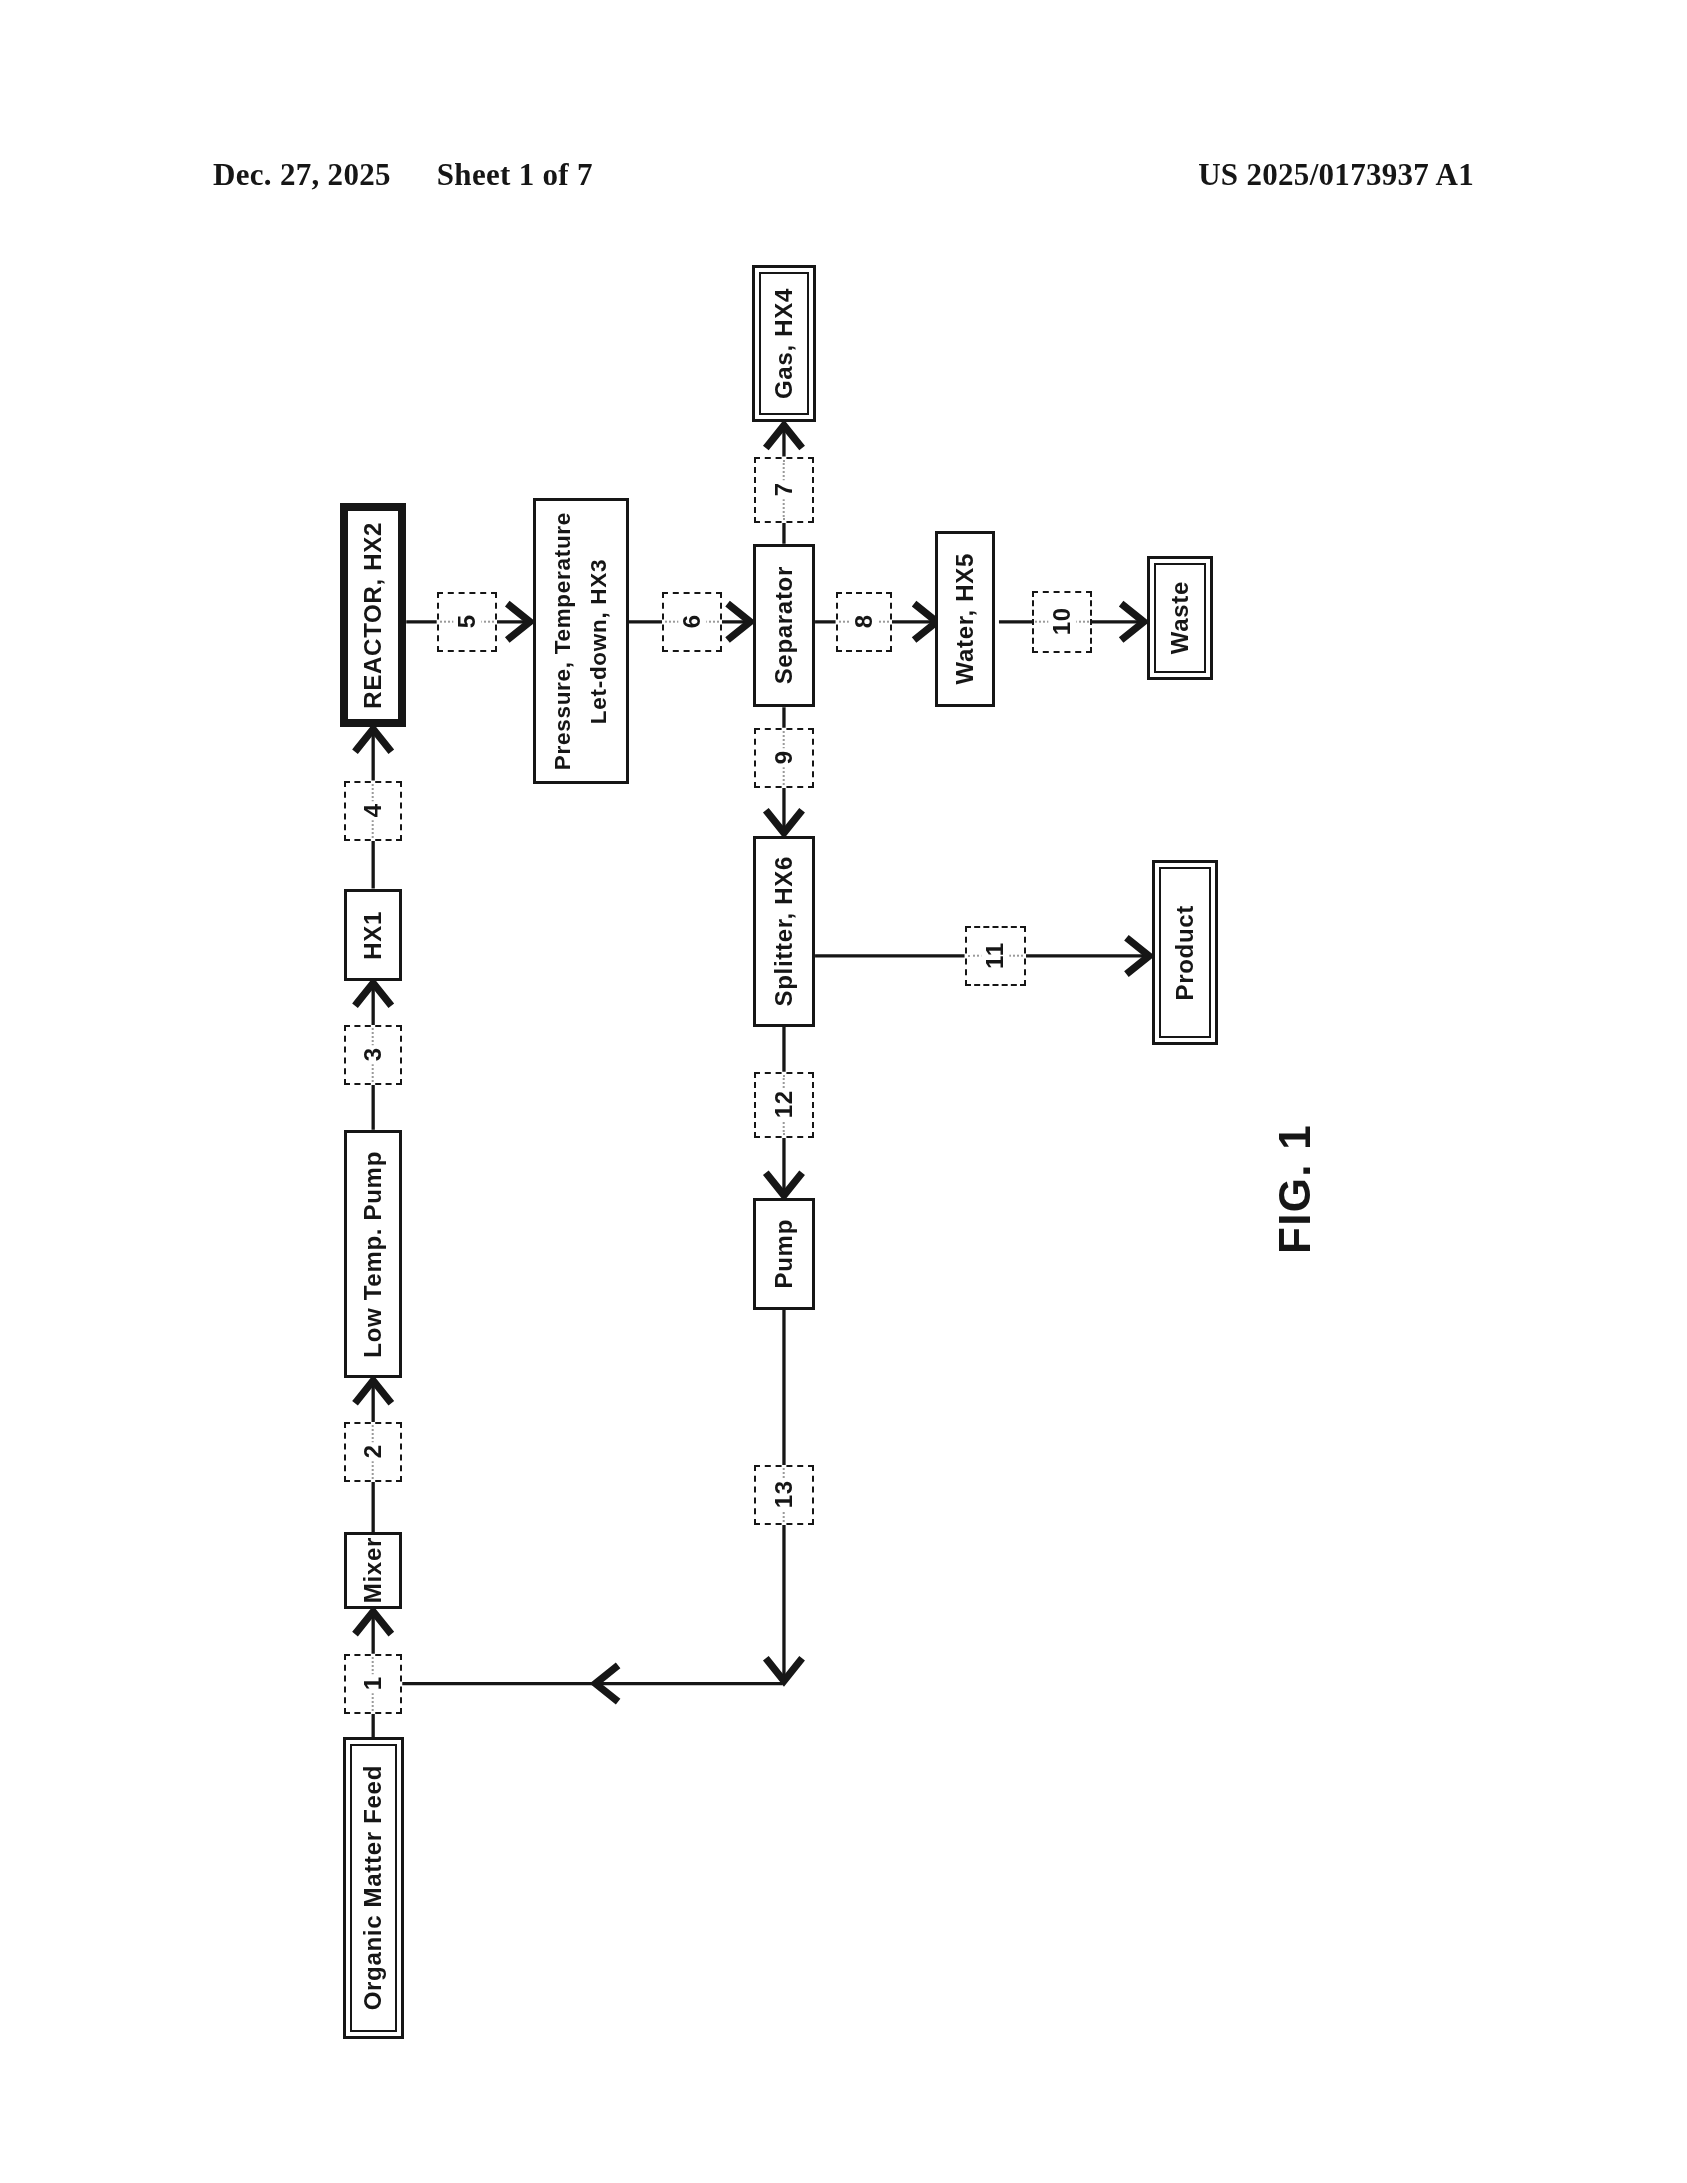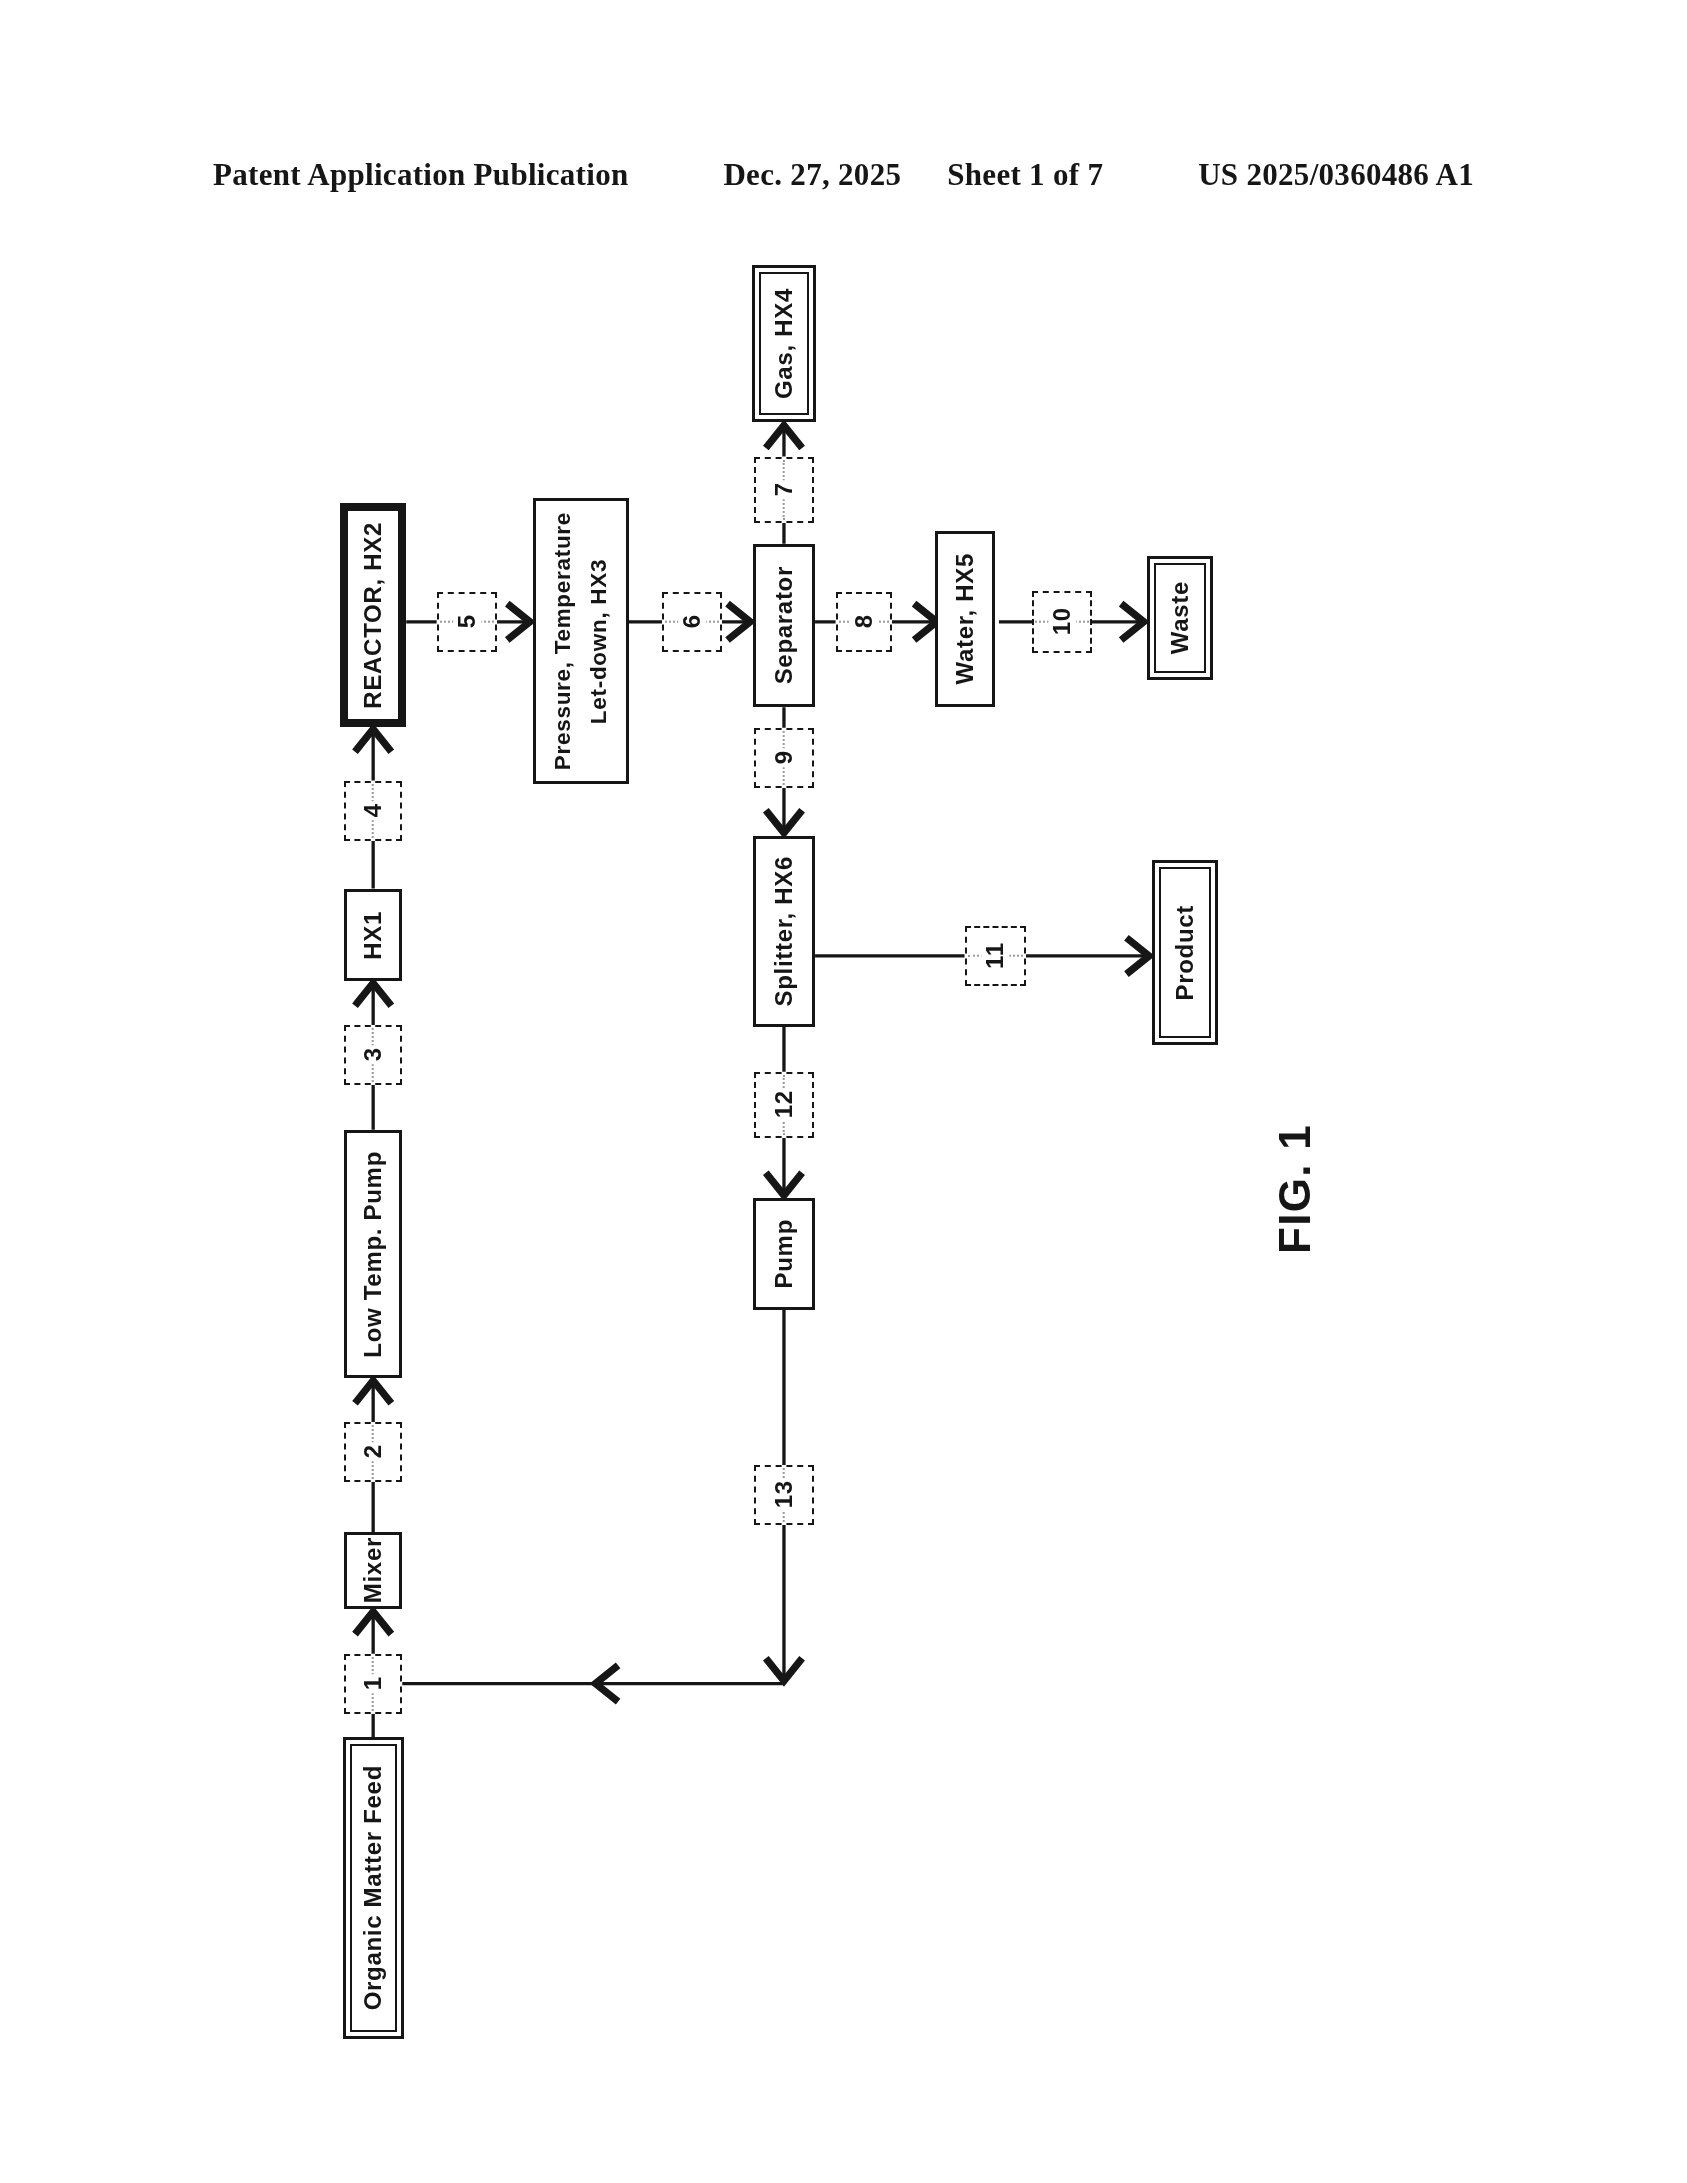--- a/index.html
+++ b/index.html
@@ -58,26 +58,25 @@
     display:flex;align-items:center;justify-content:center;z-index:2;
   }
   .fig .vtext{font-size:44px;letter-spacing:1.3px;}
 </style>
 </head>
 <body>
 
 <div class="page">
 
   <div class="header">
-    <span>Patent Application Publication</span>
     <span class="mid">
       <span>Dec. 27, 2025</span>
       <span>Sheet 1 of 7</span>
     </span>
-    <span>US 2025/0360486 A1</span>
+    <span>US 2025/0173937 A1</span>
   </div>
 
   <svg class="connectors" width="1687" height="2183" viewBox="0 0 2550 3300">
     <g stroke="#161616" stroke-width="5" fill="none">
 
       <path d="M564 2626 V2590 M564 2500 V2436 M564 2316 V2240 M564 2150 V2087
                M564 1708 V1640 M564 1550 V1486 M564 1343 V1270 M564 1180 V1102"></path>
 
       <path d="M614 940 H660 M750 940 H799 M950 940 H1001 M1091 940 H1132
                M1232 940 H1263 M1347 940 H1412 M1510 940 H1560 M1650 940 H1731"></path>

